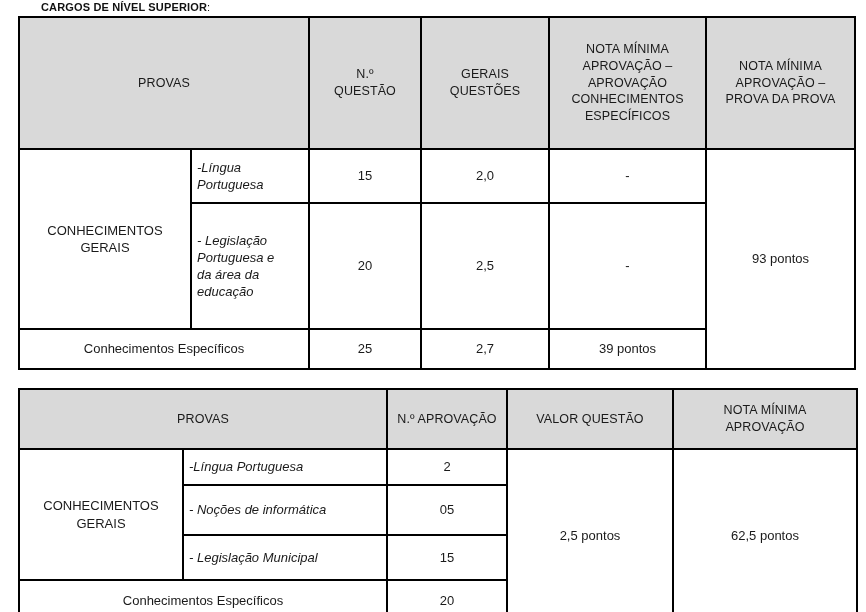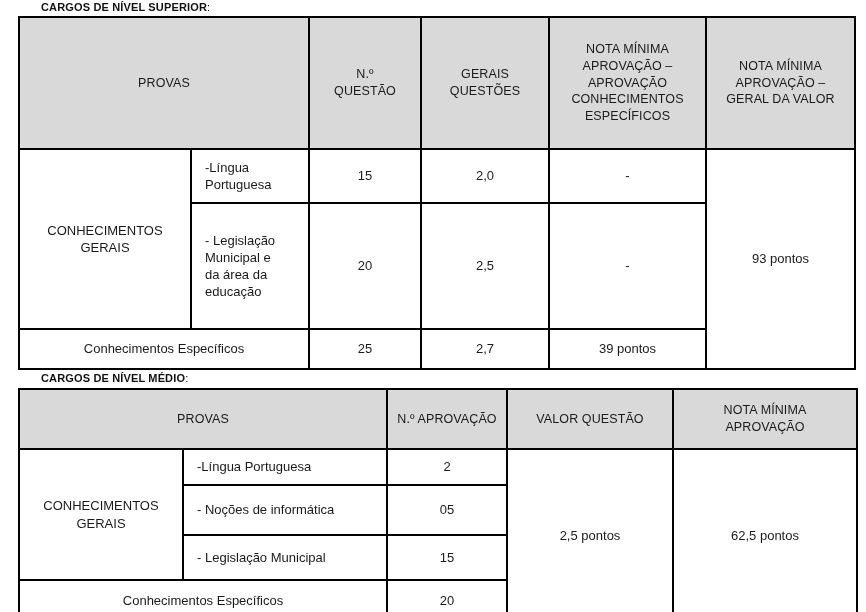--- a/index.html
+++ b/index.html
@@ -55,21 +55,22 @@
   }
   table.exam-table td.hd {
     background: #d9d9d9;
     font-weight: normal;
     font-size: 12.5px;
     letter-spacing: 0.1px;
     line-height: 1.35;
   }
   table.exam-table td.left {
     text-align: left;
-    padding-left: 13px;
+    padding-left: 5px;
+    font-style: italic;
   }
 
   
   #table-superior {
     left: 18px;
     top: 16px;
     width: 836px;
   }
   #table-superior td { height: 0; }
   .t1-c1 { width: 172px; }  
@@ -135,21 +136,21 @@
         <td class="hd">
           <span>NOTA MÍNIMA</span><br>
           <span>APROVAÇÃO –</span><br>
           <span>APROVAÇÃO</span><br>
           <span>CONHECIMENTOS</span><br>
           <span>ESPECÍFICOS</span>
         </td>
         <td class="hd">
           <span>NOTA MÍNIMA</span><br>
           <span>APROVAÇÃO –</span><br>
-          <span>GERAL DA VALOR</span>
+          <span>PROVA DA PROVA</span>
         </td>
       </tr>
 
       <tr class="row-port">
         <td rowspan="2">
           <span>CONHECIMENTOS</span><br>
           <span>GERAIS</span>
         </td>
         <td class="left">
           <span>-Língua</span><br>
@@ -157,39 +158,38 @@
         </td>
         <td>15</td>
         <td>2,0</td>
         <td>-</td>
         <td rowspan="3">93 pontos</td>
       </tr>
 
       <tr class="row-legi">
         <td class="left">
           <span>- Legislação</span><br>
-          <span>Municipal e</span><br>
+          <span>Portuguesa e</span><br>
           <span>da área da</span><br>
           <span>educação</span>
         </td>
         <td>20</td>
         <td>2,5</td>
         <td>-</td>
       </tr>
 
       <tr class="row-espe">
         <td colspan="2">Conhecimentos Específicos</td>
         <td>25</td>
         <td>2,7</td>
         <td>39 pontos</td>
       </tr>
     </tbody>
   </table>
 
-  <div class="caption" id="caption-medio"><span>CARGOS DE NÍVEL MÉDIO</span><span class="colon">:</span></div>
 
   <table class="exam-table" id="table-medio">
     <colgroup>
       <col class="t2-c1">
         <col class="t2-c2">
         <col class="t2-c3">
       <col class="t2-c4">
         <col class="t2-c5">
     </colgroup>
     <tbody>

